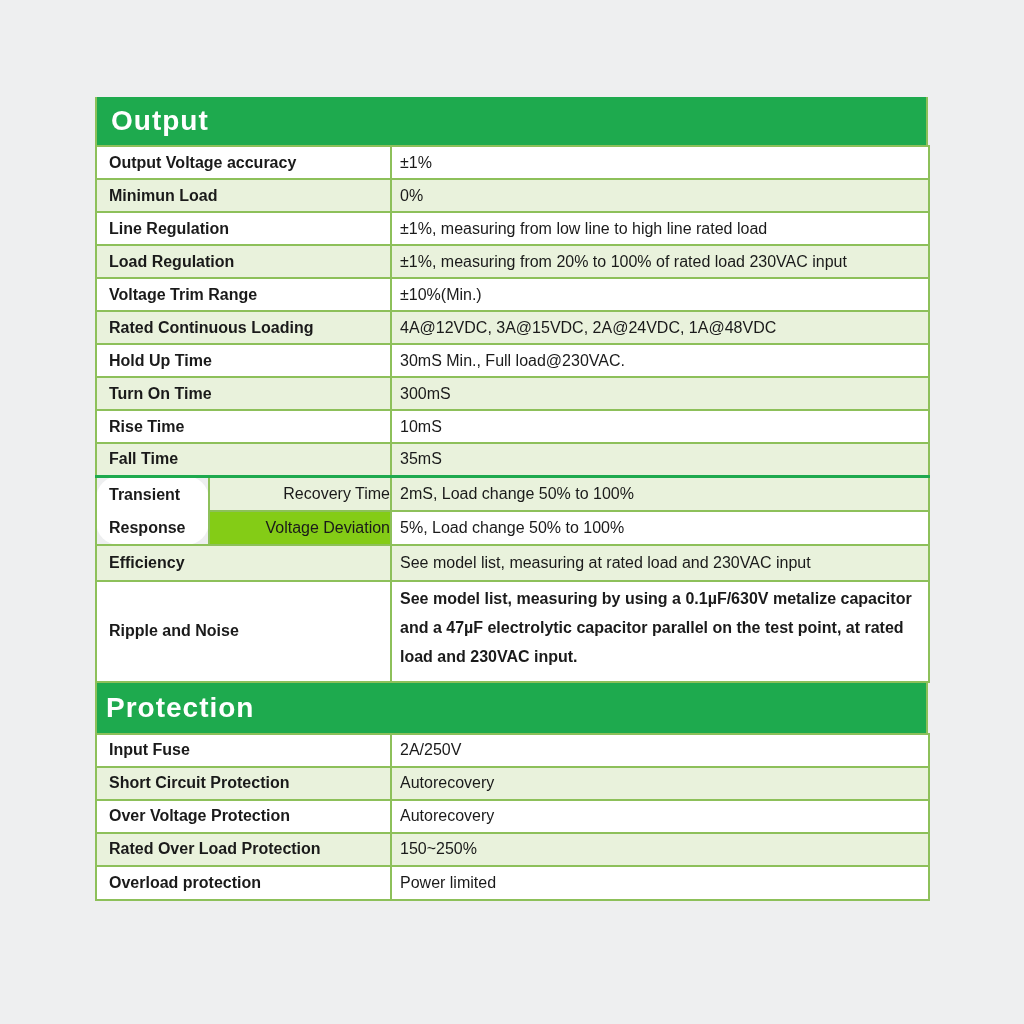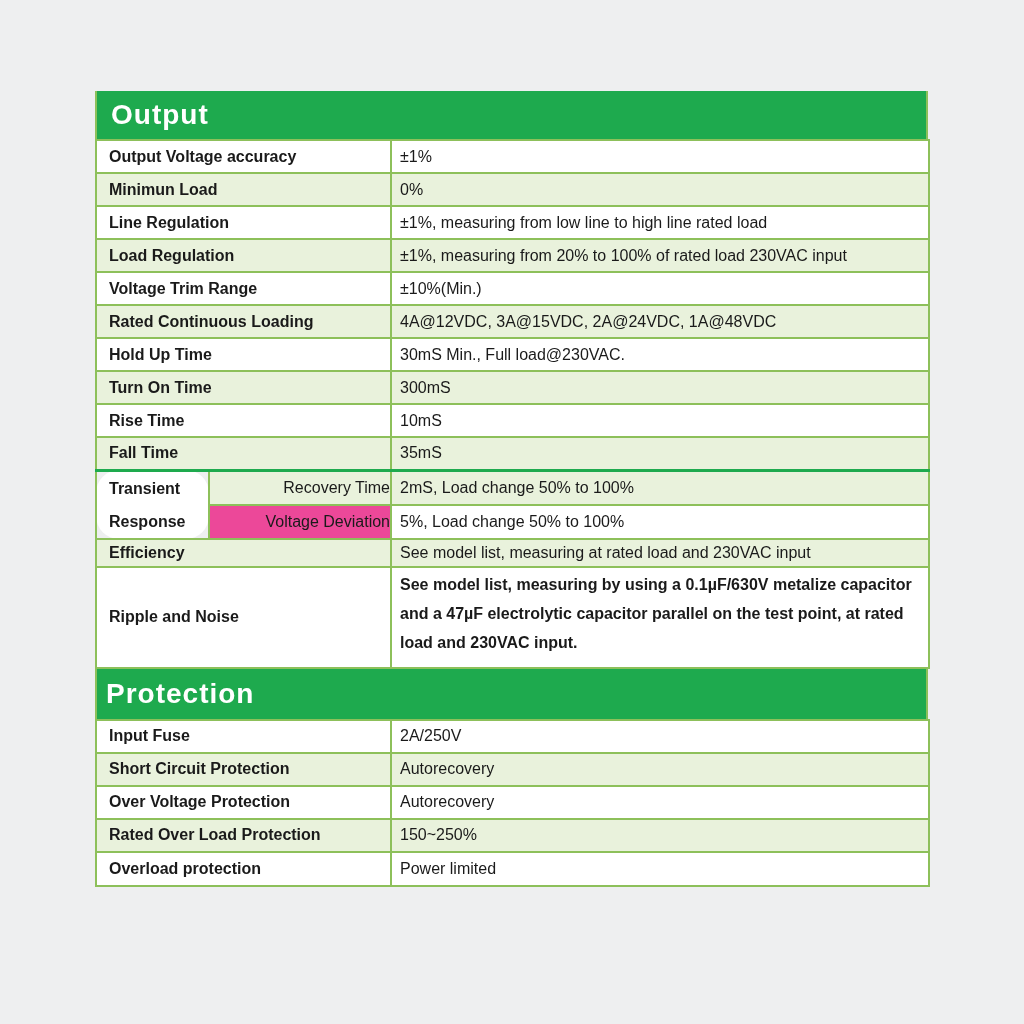--- a/index.html
+++ b/index.html
@@ -5,21 +5,21 @@
     html, body { margin: 0; padding: 0; }
     body {
       width: 1024px; height: 1024px;
       background: #eeeff0;
       position: relative;
       font-family: "Liberation Sans", "DejaVu Sans", sans-serif;
       overflow: hidden;
     }
     .sheet {
       position: absolute;
-      left: 95px; top: 91px;
+      left: 95px; top: 97px;
       width: 833px;
     }
     .section-header {
       background: #1eaa4e;
       color: #ffffff;
       font-weight: bold;
       font-size: 28px;
       letter-spacing: 1px;
       padding-left: 14px;
       display: flex; align-items: center;
@@ -108,24 +108,24 @@
 
     <tr class="g tr-head" style="height:34px">
       <td rowspan="2" class="label" style="background:#ffffff; line-height:33px;border-radius:23px;">
         <div>Transient</div>
         <div>Response</div>
       </td>
       <td class="sub" style="background:#e9f2dc">Recovery Time</td>
       <td class="value">2mS, Load change 50% to 100%</td>
     </tr>
     <tr class="w" style="height:32px">
-      <td class="sub" style="background:#ec4899">Voltage Deviation</td>
+      <td class="sub" style="background:#84cc16">Voltage Deviation</td>
       <td class="value">5%, Load change 50% to 100%</td>
     </tr>
-    <tr class="g" style="height:28px">
+    <tr class="g" style="height:36px">
       <td colspan="2" class="label">Efficiency</td>
       <td class="value">See model list, measuring at rated load and 230VAC input</td>
     </tr>
     <tr class="w" style="height:96px">
       <td colspan="2" class="label">Ripple and Noise</td>
       <td class="value multi" style="padding-right:14px">See model list, measuring by using a 0.1µF/630V metalize capacitor and a 47µF electrolytic capacitor parallel on the test point, at rated load and 230VAC input.</td>
     </tr>
   </tbody>
     </table>
 

